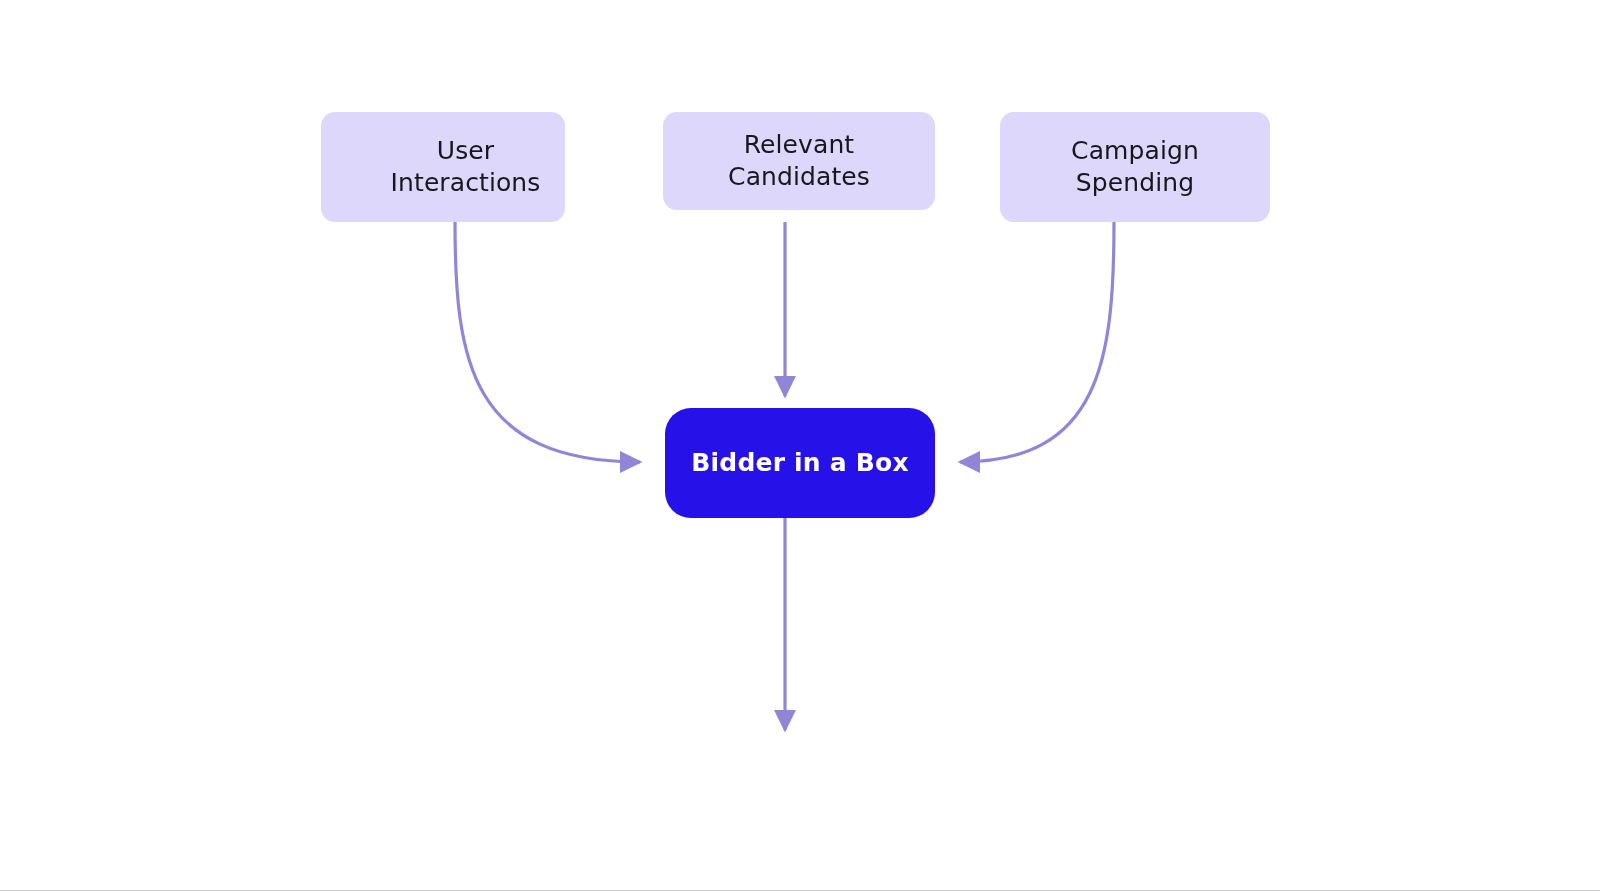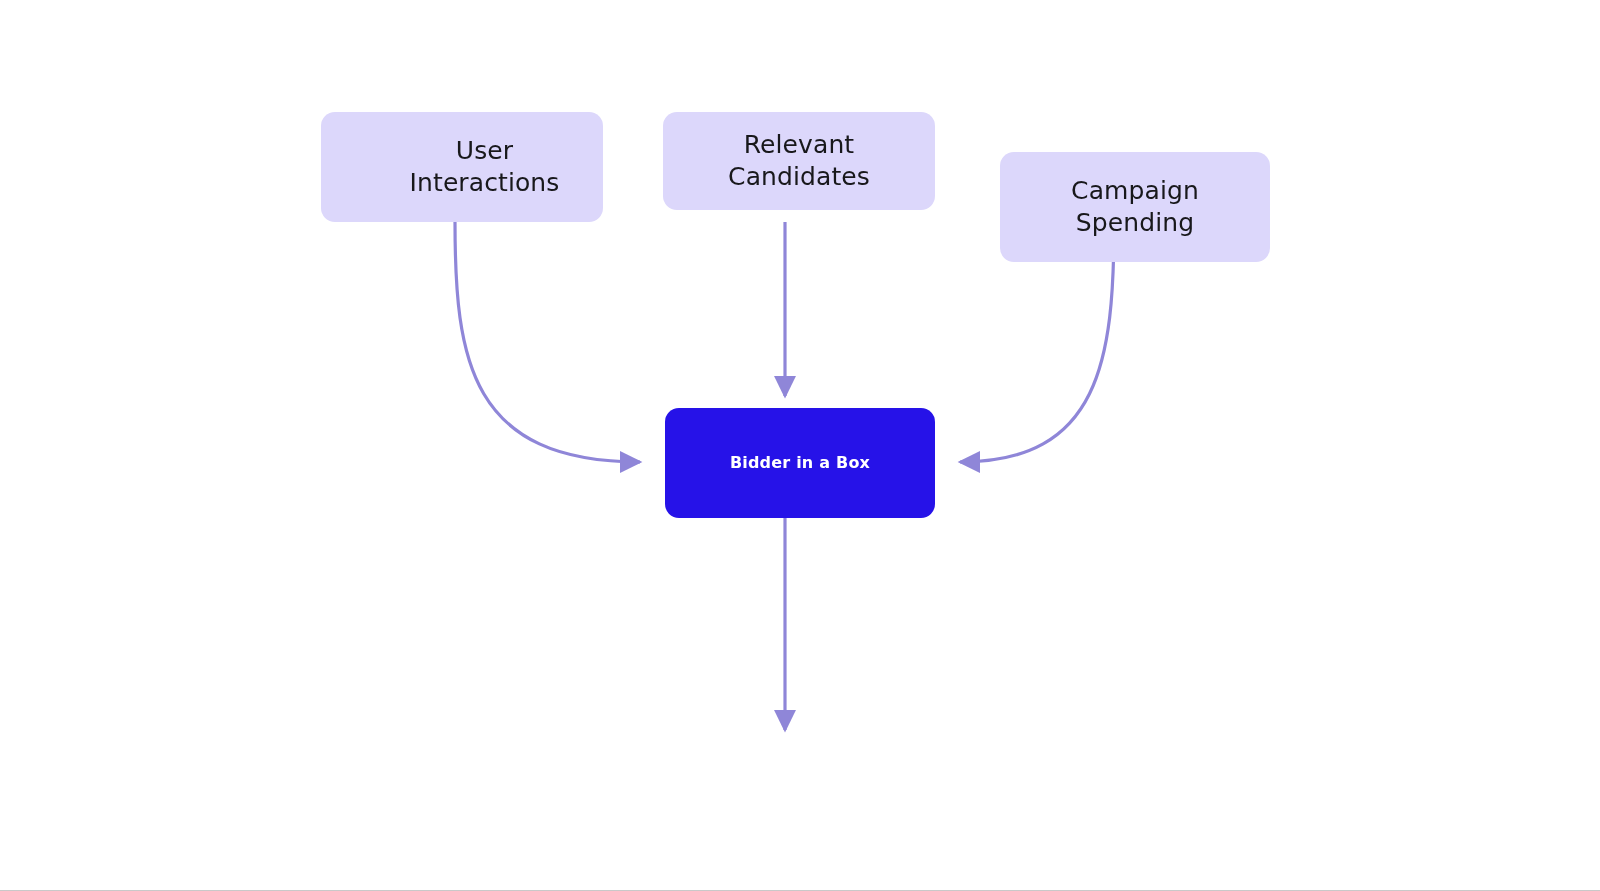--- a/index.html
+++ b/index.html
@@ -48,23 +48,23 @@
   .node-output {
     background: #dfdafc;
     border-radius: 14px;
     color: #18181b;
     font-size: 25px;
     font-weight: 400;
     letter-spacing: 0.1px;
   }
   .node-center {
     background: #2612e8;
-    border-radius: 14px;
+    border-radius: 26px;
     color: #ffffff;
-    font-size: 16px;
+    font-size: 25px;
     font-weight: 700;
     letter-spacing: 0.2px;
   }
   .node-label {
     display: block;
     white-space: pre-line;
     padding: 0 14px;
   }
 </style>
 </head>
@@ -92,29 +92,29 @@
 
     <g>
       <path d="M 1114 222 C 1114 360 1100 462 960 462" fill="none" stroke="#8f86d8" stroke-width="3.2" marker-end="url(#arrow-head)"></path>
     </g>
 
     <g>
       <path d="M 785 518 L 785 730" fill="none" stroke="#8f86d8" stroke-width="3.2" marker-end="url(#arrow-head)"></path>
     </g>
   </svg>
 
-  <div class="node node-input" style="left:321px; top:112px; width:282px; height:110px;padding-left:45px;">
+  <div class="node node-input" style="left:321px; top:112px; width:244px; height:110px;padding-left:45px;">
     <span class="node-label">User Interactions</span>
   </div>
 
   <div class="node node-input" style="left:663px; top:112px; width:272px; height:98px;">
     <span class="node-label">Relevant Candidates</span>
   </div>
 
-  <div class="node node-input" style="left:1000px; top:112px; width:270px; height:110px;margin-top:40px;">
+  <div class="node node-input" style="left:1000px; top:112px; width:270px; height:110px;">
     <span class="node-label">Campaign Spending</span>
   </div>
 
   <div class="node node-center" style="left:665px; top:408px; width:270px; height:110px;">
     <span class="node-label">Bidder in a Box</span>
   </div>
 
 
 </div>
 

